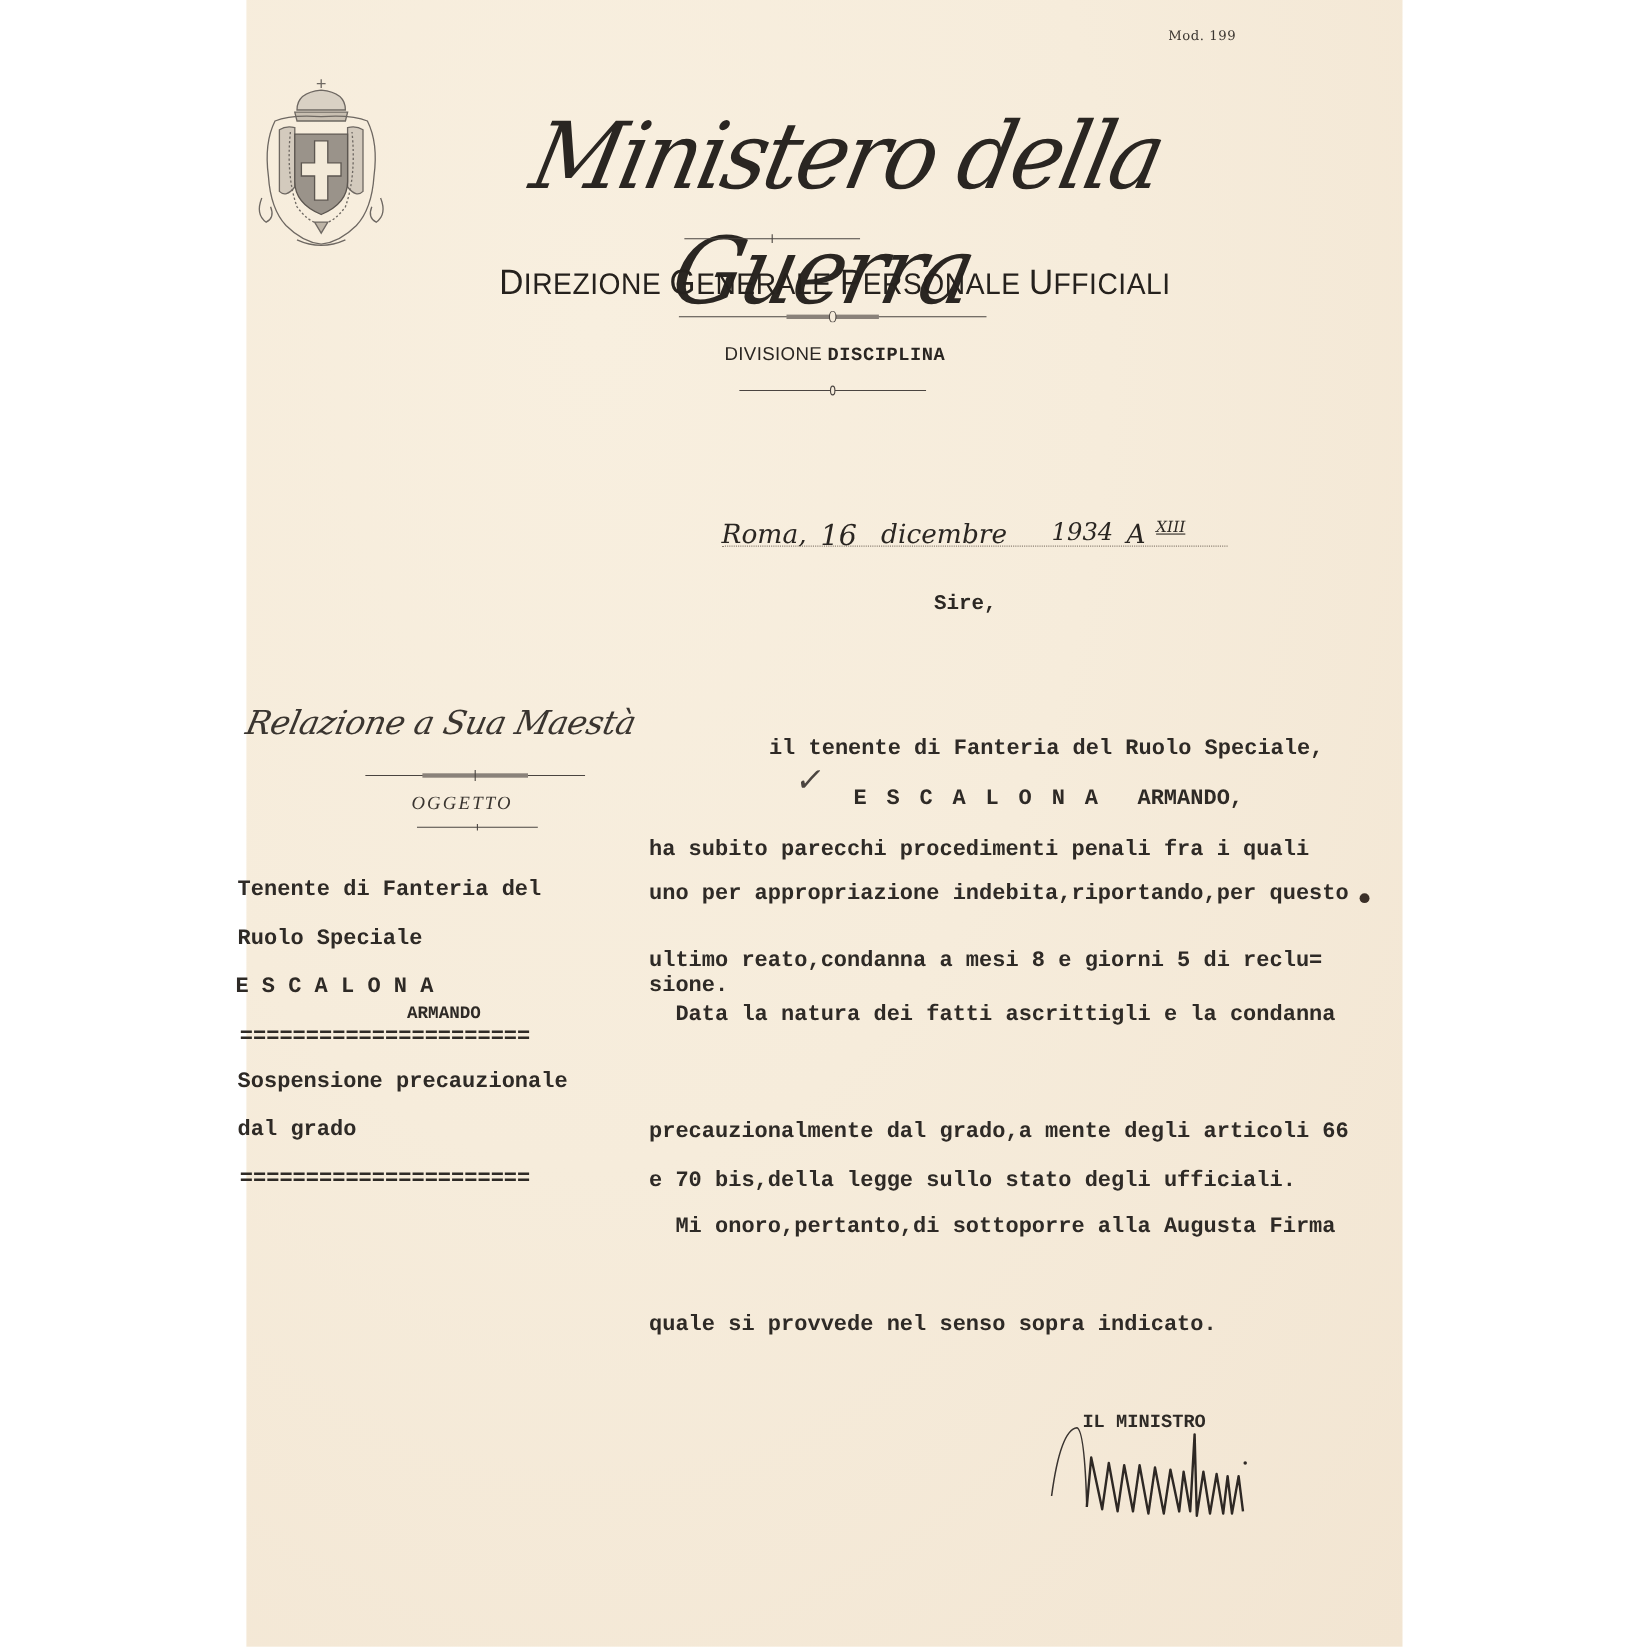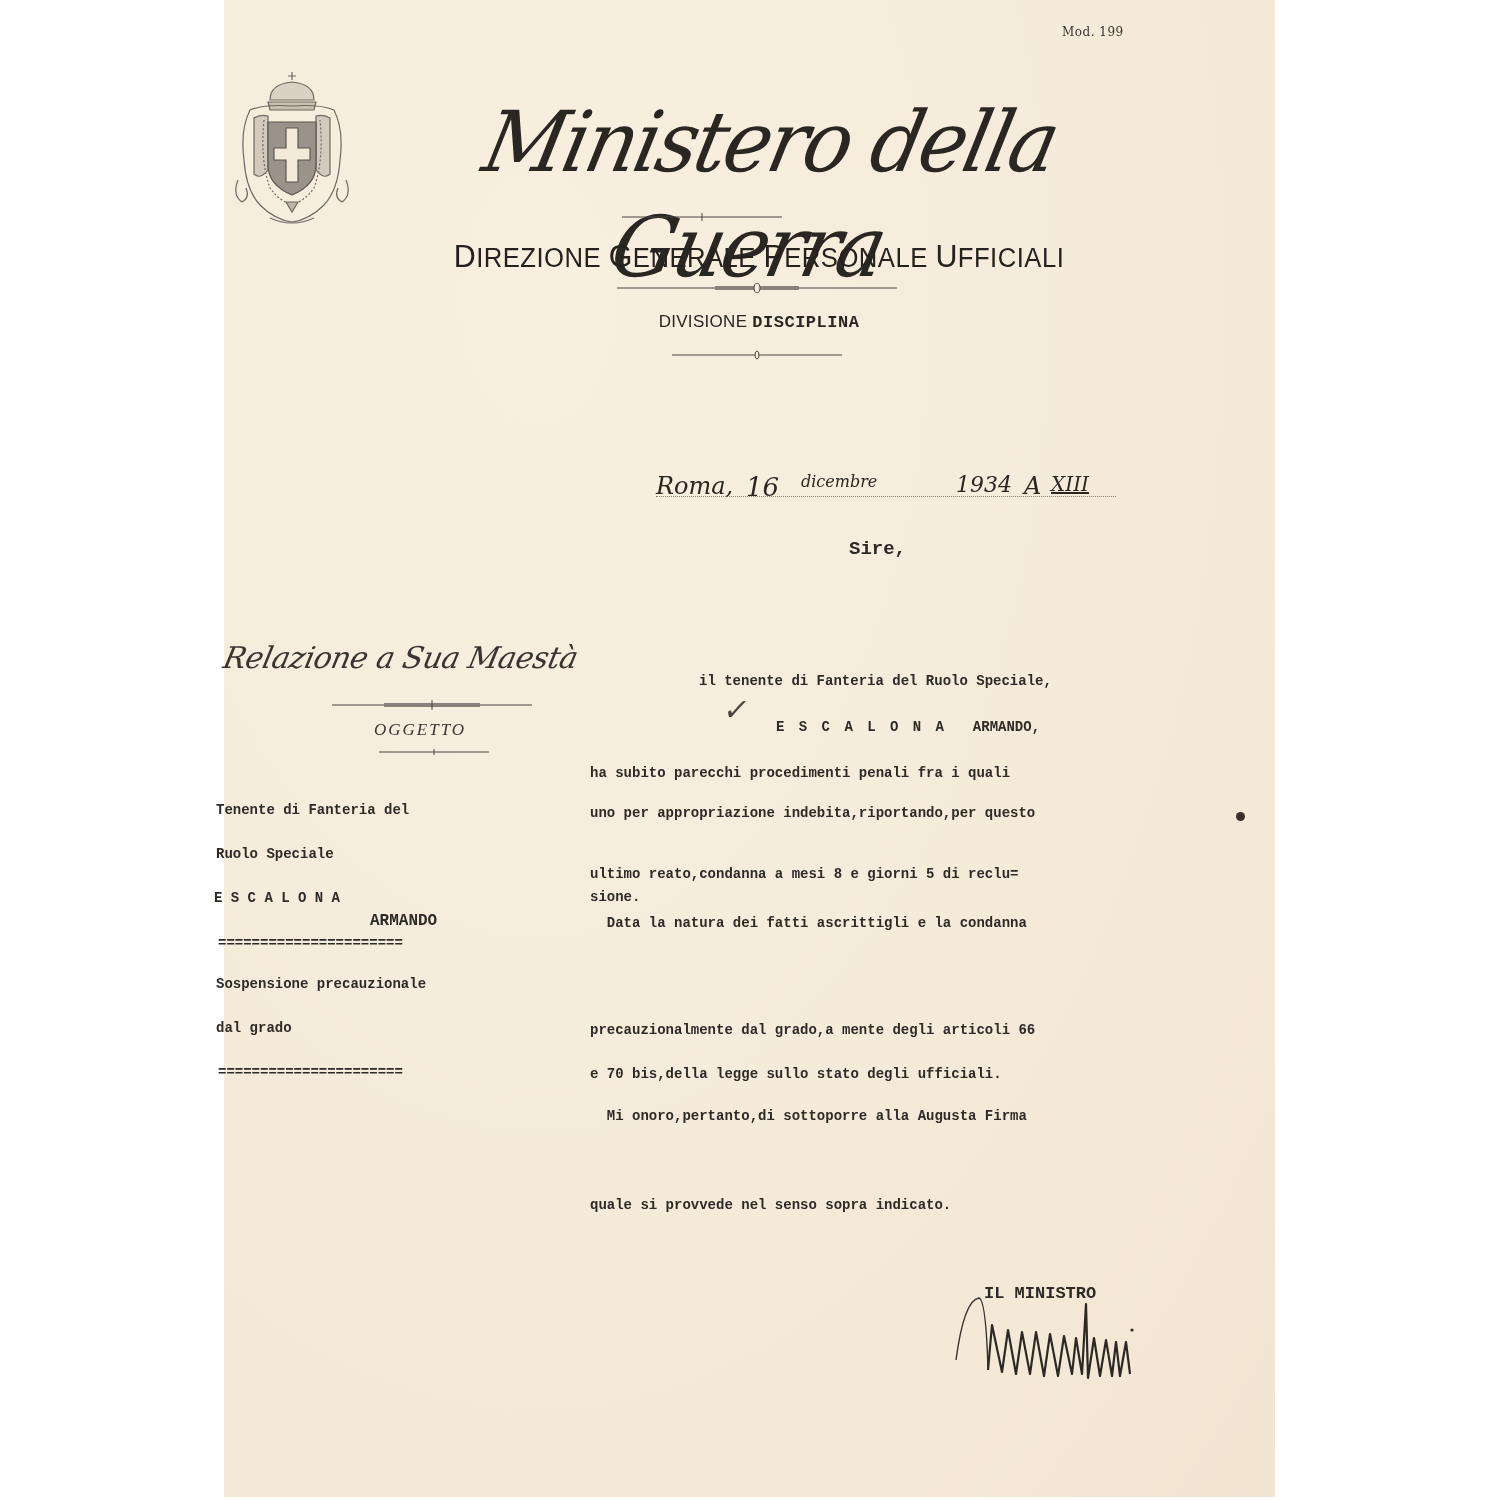--- a/index.html
+++ b/index.html
@@ -49,21 +49,21 @@
     left: 0px; top: 640px; width: 430px;
     font-family: "DejaVu Serif", serif; font-style: italic; font-size: 30px; color: #3a3530;
     transform: skewX(-12deg); letter-spacing: -0.5px; white-space: nowrap;
   }
   .oggetto {
     left: 150px; top: 720px; font-family: "Liberation Serif", serif; font-size: 17px; color: #3a3530;
     letter-spacing: 2px;
     font-style: italic;
   }
   .tw {
-    font-family: "Liberation Mono", monospace; font-weight: bold; font-size: 14px; color: #2e2a26;
+    font-family: "Liberation Mono", monospace; font-weight: bold; font-size: 20px; color: #2e2a26;
     white-space: pre; line-height: 22px;
   }
   .side { left: 0; width: 330px; overflow: hidden; }
   .body-line { left: 366px; }
   .check {
     left: 500px; top: 692px; font-family: "DejaVu Sans", sans-serif; font-size: 30px; color: #4b4540;
     font-weight: normal; transform: skewX(-10deg);
   }
   .ministro { left: 760px; top: 1283px; font-size: 17px; }
   .signature { left: 720px; top: 1290px; width: 240px; height: 110px; }
@@ -125,24 +125,24 @@
     <svg width="170" height="10">
         <line x1="0" y1="5" x2="170" y2="5" stroke="#4a4440" stroke-width="1"></line>
         <ellipse cx="85" cy="5" rx="2" ry="4" fill="#f6ecdb" stroke="#4a4440"></ellipse>
       </svg>
   </div>
 
   <div class="abs dateline">
     <div class="dl-rule"></div>
     <span style="left:0; font-size:24px;">Roma,</span>
     <span style="left:90px; font-size:26px;">16</span>
-    <span style="left:145px; font-size:16px;">dicembre</span>
+    <span style="left:145px; font-size:24px;">dicembre</span>
     <span style="left:300px; font-size:22px;">1934</span>
     <span style="left:368px; font-size:24px;">A</span>
-    <span style="left:395px; font-size:20px; text-decoration: underline;">XIII</span>
+    <span style="left:395px; font-size:14px; text-decoration: underline;">XIII</span>
   </div>
 
   <div class="abs sire">Sire,</div>
 
   <div class="abs relazione">Relazione a Sua Maestà</div>
 
   <div class="abs orn" style="left:108px; top:700px;">
     <svg width="200" height="10">
         <line x1="0" y1="5" x2="200" y2="5" stroke="#4a4440" stroke-width="1"></line>
         <rect x="52" y="3" width="96" height="4" fill="#8a827a"></rect>

